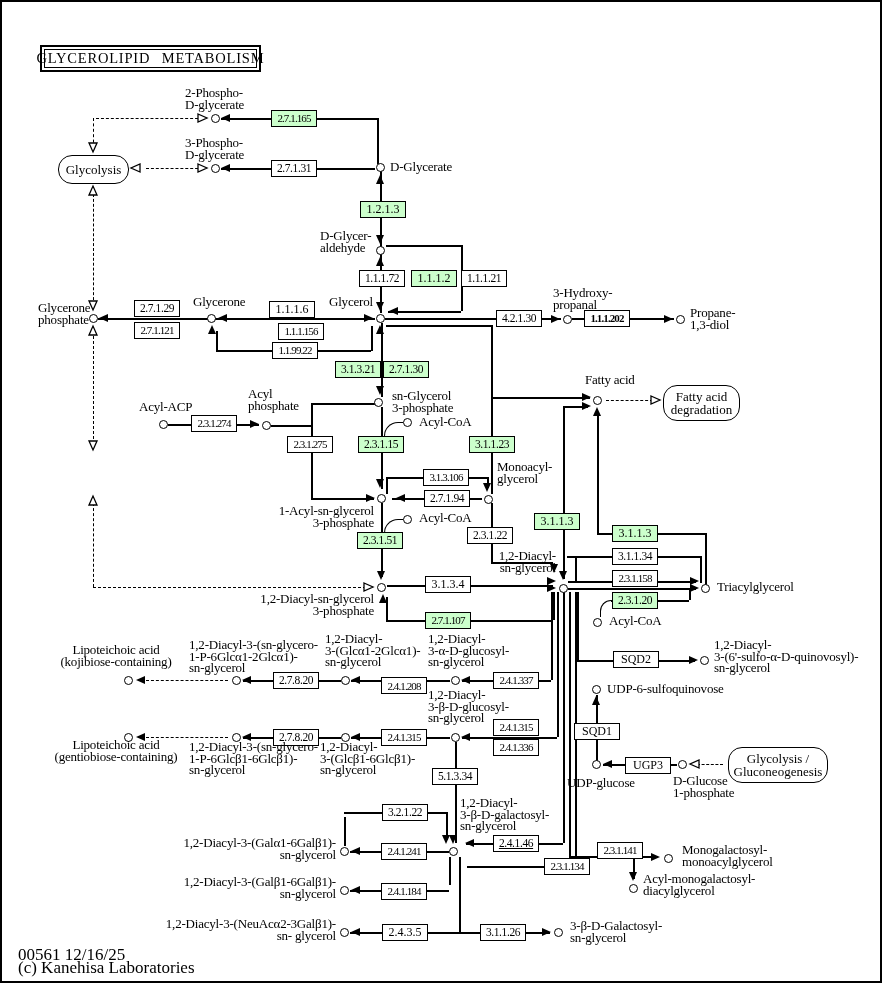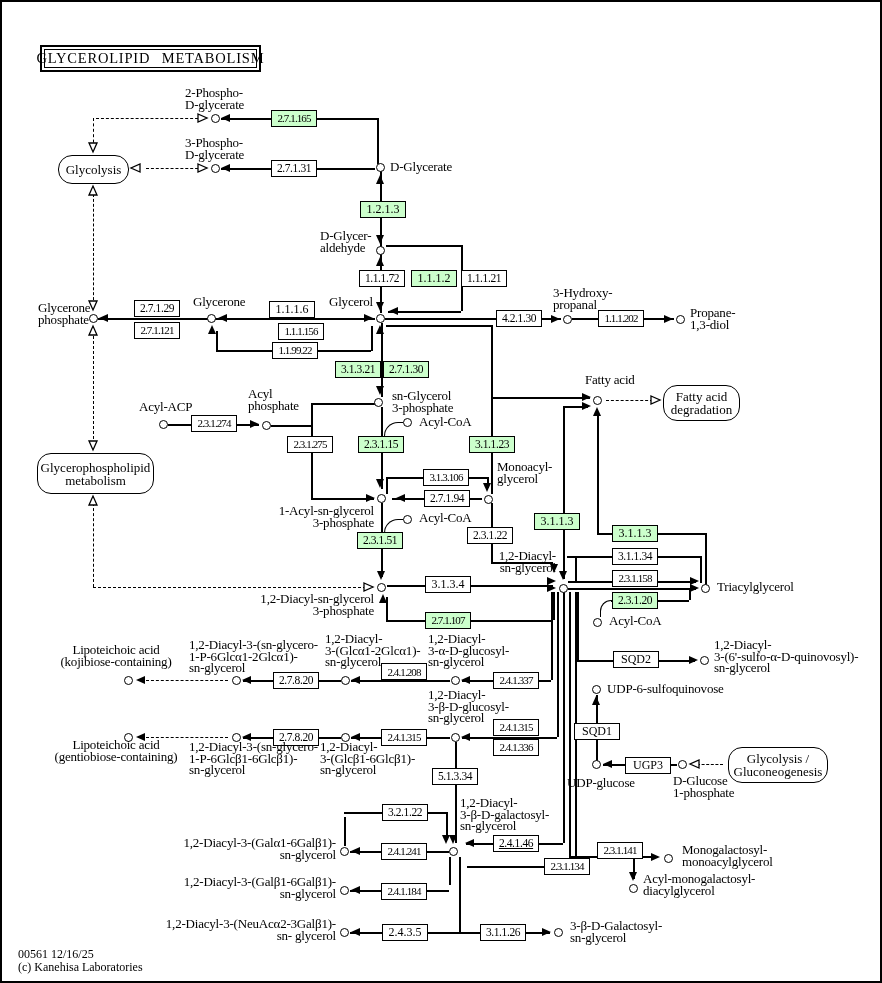--- a/index.html
+++ b/index.html
@@ -24,21 +24,21 @@
          font-size:13px;line-height:13px;text-align:center;box-sizing:border-box;z-index:6;cursor:pointer;}
   .arr{position:absolute;width:0;height:0;z-index:5;}
   .oarr{position:absolute;z-index:5;}
   .arc{position:absolute;border-left:1.5px solid #000;border-top:1.5px solid #000;
        border-top-left-radius:14px;box-sizing:border-box;}
   #title-box{position:absolute;left:40px;top:45px;width:221px;height:27px;border:2.5px solid #000;
              box-sizing:border-box;z-index:9;background:#fff;}
   #title-inner{position:absolute;left:2px;top:2px;right:2px;bottom:2px;border:1px solid #000;
              display:flex;align-items:center;justify-content:center;
              font-size:14.5px;letter-spacing:0.8px;word-spacing:7px;white-space:nowrap;}
-  #footer{position:absolute;left:18px;top:948px;font-size:12px;line-height:13px;z-index:9;}
+  #footer{position:absolute;left:18px;top:948px;font-size:17px;line-height:13px;z-index:9;}
 </style>
 </head>
 <body>
 
 <div id="canvas">
   <div id="title-box">
     <div id="title-inner">GLYCEROLIPID  METABOLISM</div>
   </div>
   <div id="footer">
     <div>00561 12/16/25</div>
@@ -226,41 +226,41 @@
     <div class="ebox green" style="left: 360px; top: 200.5px;">1.2.1.3</div>
     <div class="ebox t8" style="left: 359px; top: 269.5px;">1.1.1.72</div>
     <div class="ebox green" style="left: 411px; top: 269.5px;">1.1.1.2</div>
     <div class="ebox t8" style="left: 461px; top: 269.5px;">1.1.1.21</div>
     <div class="ebox t8" style="left: 134px; top: 299.5px;">2.7.1.29</div>
     <div class="ebox t9" style="left: 134px; top: 321.5px;">2.7.1.121</div>
     <div class="ebox" style="left: 269px; top: 300.5px;">1.1.1.6</div>
     <div class="ebox t9" style="left: 278px; top: 322.5px;">1.1.1.156</div>
     <div class="ebox t9" style="left: 272px; top: 341.5px;">1.1.99.22</div>
     <div class="ebox t8" style="left: 496px; top: 309.5px;">4.2.1.30</div>
-    <div class="ebox t9" style="left: 598px; top: 309.5px;">1.1.1.202</div>
+    <div class="ebox t9" style="left: 584px; top: 309.5px; font-weight: bold;">1.1.1.202</div>
     <div class="ebox green t8" style="left: 335px; top: 360.5px;">3.1.3.21</div>
     <div class="ebox green t8" style="left: 383px; top: 360.5px;">2.7.1.30</div>
     <div class="ebox t9" style="left: 191px; top: 414.5px;">2.3.1.274</div>
     <div class="ebox t9" style="left: 287px; top: 435.5px;">2.3.1.275</div>
     <div class="ebox green t8" style="left: 358px; top: 435.5px;">2.3.1.15</div>
     <div class="ebox green t8" style="left: 469px; top: 435.5px;">3.1.1.23</div>
     <div class="ebox t9" style="left: 423px; top: 468.5px;">3.1.3.106</div>
     <div class="ebox t8" style="left: 424px; top: 489.5px;">2.7.1.94</div>
     <div class="ebox t8" style="left: 467px; top: 526.5px;">2.3.1.22</div>
     <div class="ebox green t8" style="left: 357px; top: 531.5px;">2.3.1.51</div>
     <div class="ebox green" style="left: 534px; top: 512.5px;">3.1.1.3</div>
     <div class="ebox green" style="left: 612px; top: 524.5px;">3.1.1.3</div>
     <div class="ebox t8" style="left: 612px; top: 547.5px;">3.1.1.34</div>
     <div class="ebox t9" style="left: 612px; top: 569.5px;">2.3.1.158</div>
     <div class="ebox green t8" style="left: 612px; top: 591.5px;">2.3.1.20</div>
     <div class="ebox" style="left: 425px; top: 575.5px;">3.1.3.4</div>
     <div class="ebox green t9" style="left: 425px; top: 611.5px;">2.7.1.107</div>
     <div class="ebox" style="left: 613px; top: 650.5px;">SQD2</div>
     <div class="ebox t8" style="left: 273px; top: 671.5px;">2.7.8.20</div>
-    <div class="ebox t9" style="left: 381px; top: 663px;">2.4.1.208</div>
+    <div class="ebox t9" style="left: 381px; top: 677px;">2.4.1.208</div>
     <div class="ebox t9" style="left: 493px; top: 671.5px;">2.4.1.337</div>
     <div class="ebox t8" style="left: 273px; top: 728.5px;">2.7.8.20</div>
     <div class="ebox t9" style="left: 381px; top: 728.5px;">2.4.1.315</div>
     <div class="ebox t9" style="left: 493px; top: 718.5px;">2.4.1.315</div>
     <div class="ebox t9" style="left: 493px; top: 738.5px;">2.4.1.336</div>
     <div class="ebox" style="left: 574px; top: 722.5px;">SQD1</div>
     <div class="ebox" style="left: 625px; top: 756.5px;">UGP3</div>
     <div class="ebox t8" style="left: 432px; top: 767.5px;">5.1.3.34</div>
     <div class="ebox t8" style="left: 382px; top: 803.5px;">3.2.1.22</div>
     <div class="ebox t9" style="left: 381px; top: 842.5px;">2.4.1.241</div>
@@ -467,21 +467,17 @@
       <div>Acyl-monogalactosyl-</div>
       <div>diacylglycerol</div>
     </div>
     <div class="plink" style="left: 58px; top: 155px; width: 71px; height: 29px;">
       <div>Glycolysis</div>
     </div>
     <div class="plink" style="left: 663px; top: 385px; width: 77px; height: 36px;">
       <div>Fatty acid</div>
       <div>degradation</div>
     </div>
-    <div class="plink" style="left: 37px; top: 453px; width: 117px; height: 41px;">
-      <div>Glycerophospholipid</div>
-      <div>metabolism</div>
-    </div>
     <div class="plink" style="left: 728px; top: 747px; width: 100px; height: 36px;">
       <div>Glycolysis /</div>
       <div>Gluconeogenesis</div>
     </div>
   </div>
 
 </body></html>

